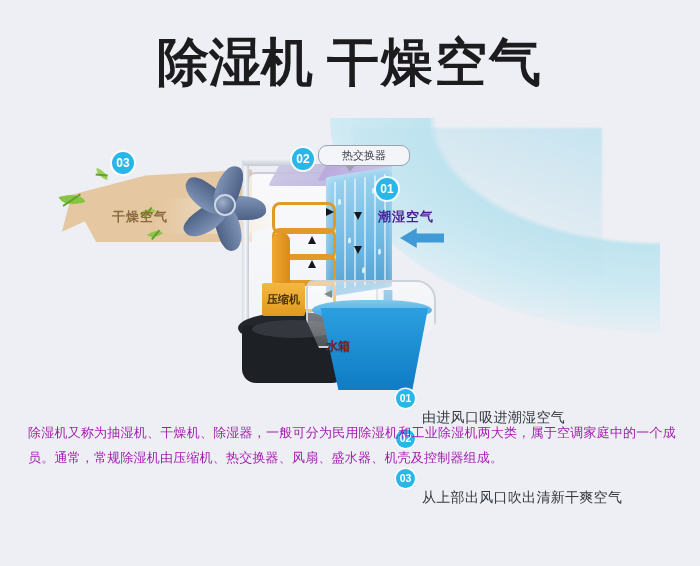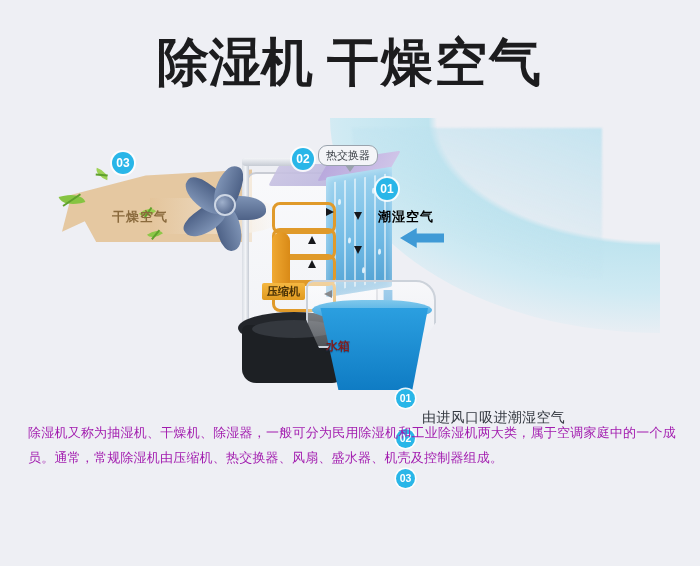--- a/index.html
+++ b/index.html
@@ -180,35 +180,35 @@
   .badge.b03{left:112px;top:32px;}
   .badge.b02{left:292px;top:28px;}
   .badge.b01{left:376px;top:58px;}
 
   .lbl-dry{
     position:absolute;left:112px;top:88px;
     font-size:13px;color:#8a6a3d;font-weight:bold;letter-spacing:1px;
   }
   .lbl-humid{
     position:absolute;left:378px;top:88px;
-    font-size:13px;color:#000000;font-weight:bold;letter-spacing:1px;
+    font-size:13px;color:#4c1d95;font-weight:bold;letter-spacing:1px;
   }
   .callout{
     position:absolute;left:318px;top:25px;
-    padding:2px 7px;border:1px solid #9aa3ad;border-radius:9px;
+    padding:2px 23px;border:1px solid #9aa3ad;border-radius:9px;
     background:#f4f5f8;font-size:11px;color:#3a3f46;white-space:nowrap;
   }
   .callout:after{
     content:"";position:absolute;left:26px;bottom:-7px;
     border-left:5px solid transparent;border-right:5px solid transparent;
     border-top:7px solid #9aa3ad;
   }
   .tag-comp{
     position:absolute;left:262px;top:163px;
-    padding:1px 5px;background:linear-gradient(180deg,#f5b741,#e09a1f);
+    padding:9px 5px;background:linear-gradient(180deg,#f5b741,#e09a1f);
     color:#4a3206;font-size:11px;font-weight:bold;border-radius:2px;
     white-space:nowrap;
   }
   .tag-tank{
     position:absolute;left:326px;top:218px;
     color:#7f1d1d;font-size:12px;font-weight:bold;white-space:nowrap;
     text-shadow:0 1px 1px rgba(0,60,110,.5);
   }
 
   
@@ -336,19 +336,20 @@
     <div class="legend">
       <div class="legend-row">
         <div class="badge-s">01</div>
         <div class="ltxt">由进风口吸进潮湿空气</div>
       </div>
       <div class="legend-row">
         <div class="badge-s">02</div>
       </div>
       <div class="legend-row">
         <div class="badge-s">03</div>
+        <div class="ltxt">从上部出风口吹出清新干爽空气</div>
       </div>
     </div>
   </div>
 
   <div class="para p1">除湿机又称为抽湿机、干燥机、除湿器，一般可分为民用除湿机和工业除湿机两大类，属于空调家庭中的一个成员。通常，常规除湿机由压缩机、热交换器、风扇、盛水器、机壳及控制器组成。</div>
 
 </div>
 
 </body></html>

